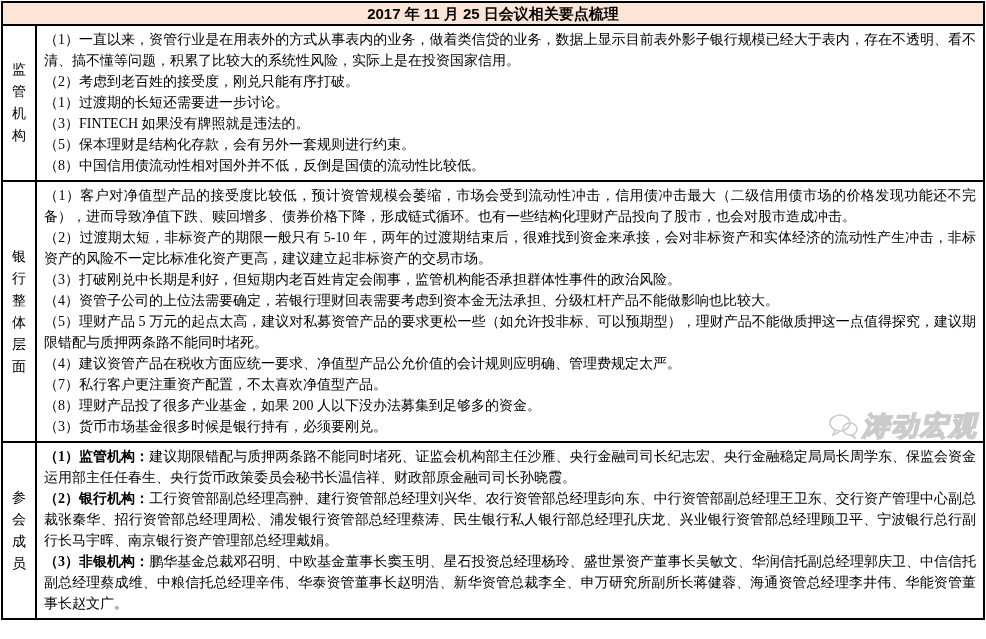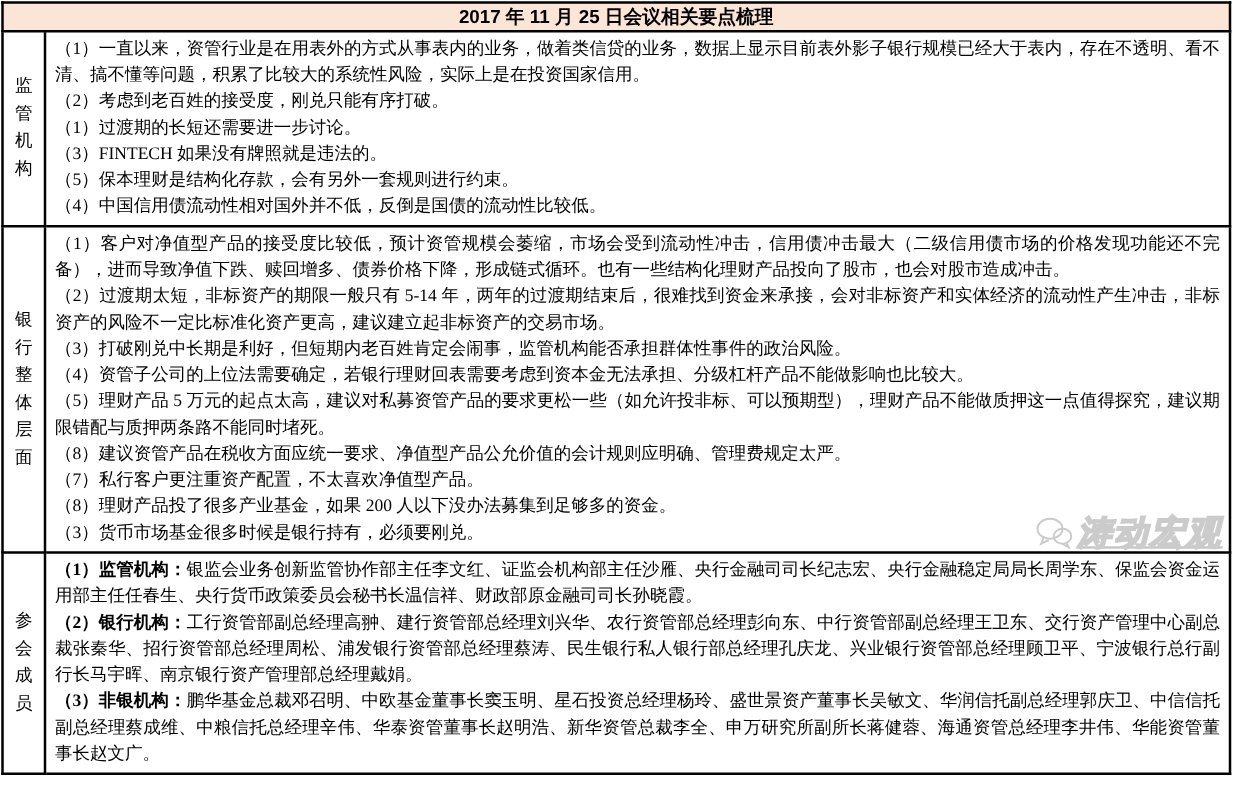--- a/index.html
+++ b/index.html
@@ -52,21 +52,20 @@
   .watermark {
     position: absolute;
     right: 8px;
     bottom: 12px;
     display: flex;
     align-items: center;
     gap: 4px;
     color: #bdbdbd;
     opacity: 0.85;
     pointer-events: none;
-    text-decoration: underline;
   }
   .watermark-text {
     font-family: "Liberation Sans", "DejaVu Sans", sans-serif;
     font-size: 27px;
     font-weight: bold;
     font-style: italic;
     letter-spacing: 2px;
     color: transparent;
     -webkit-text-stroke: 1.5px #c3c3c3;
   }
@@ -92,49 +91,49 @@
           <th class="row-header">监
 管
 机
 构</th>
           <td class="row-content">
             <p><span>（1）一直以来，资管行业是在用表外的方式从事表内的业务，做着类信贷的业务，数据上显示目前表外影子银行规模已经大于表内，存在不透明、看不清、搞不懂等问题，积累了比较大的系统性风险，实际上是在投资国家信用。</span></p>
             <p><span>（2）考虑到老百姓的接受度，刚兑只能有序打破。</span></p>
             <p><span>（1）过渡期的长短还需要进一步讨论。</span></p>
             <p><span>（3）FINTECH 如果没有牌照就是违法的。</span></p>
             <p><span>（5）保本理财是结构化存款，会有另外一套规则进行约束。</span></p>
-            <p><span>（4）中国信用债流动性相对国外并不低，反倒是国债的流动性比较低。</span></p>
+            <p><span>（8）中国信用债流动性相对国外并不低，反倒是国债的流动性比较低。</span></p>
           </td>
         </tr>
         <tr>
           <th class="row-header">银
 行
 整
 体
 层
 面</th>
           <td class="row-content">
             <p><span>（1）客户对净值型产品的接受度比较低，预计资管规模会萎缩，市场会受到流动性冲击，信用债冲击最大（二级信用债市场的价格发现功能还不完备），进而导致净值下跌、赎回增多、债券价格下降，形成链式循环。也有一些结构化理财产品投向了股市，也会对股市造成冲击。</span></p>
-            <p><span>（2）过渡期太短，非标资产的期限一般只有 5-14 年，两年的过渡期结束后，很难找到资金来承接，会对非标资产和实体经济的流动性产生冲击，非标资产的风险不一定比标准化资产更高，建议建立起非标资产的交易市场。</span></p>
+            <p><span>（2）过渡期太短，非标资产的期限一般只有 5-10 年，两年的过渡期结束后，很难找到资金来承接，会对非标资产和实体经济的流动性产生冲击，非标资产的风险不一定比标准化资产更高，建议建立起非标资产的交易市场。</span></p>
             <p><span>（3）打破刚兑中长期是利好，但短期内老百姓肯定会闹事，监管机构能否承担群体性事件的政治风险。</span></p>
             <p><span>（4）资管子公司的上位法需要确定，若银行理财回表需要考虑到资本金无法承担、分级杠杆产品不能做影响也比较大。</span></p>
             <p><span>（5）理财产品 5 万元的起点太高，建议对私募资管产品的要求更松一些（如允许投非标、可以预期型），理财产品不能做质押这一点值得探究，建议期限错配与质押两条路不能同时堵死。</span></p>
-            <p><span>（8）建议资管产品在税收方面应统一要求、净值型产品公允价值的会计规则应明确、管理费规定太严。</span></p>
+            <p><span>（4）建议资管产品在税收方面应统一要求、净值型产品公允价值的会计规则应明确、管理费规定太严。</span></p>
             <p><span>（7）私行客户更注重资产配置，不太喜欢净值型产品。</span></p>
             <p><span>（8）理财产品投了很多产业基金，如果 200 人以下没办法募集到足够多的资金。</span></p>
             <p><span>（3）货币市场基金很多时候是银行持有，必须要刚兑。</span></p>
           </td>
         </tr>
         <tr>
           <th class="row-header">参
 会
 成
 员</th>
           <td class="row-content">
-            <p><span class="point-label">（1）监管机构：</span><span>银监会业务创新监管协作部主任李文红、证监会机构部主任沙雁、央行金融司司长纪志宏、央行金融稳定局局长周学东、保监会资金运用部主任任春生、央行货币政策委员会秘书长温信祥、财政部原金融司司长孙晓霞。</span></p>
+            <p><span class="point-label">（1）监管机构：</span><span>建议期限错配与质押两条路不能同时堵死、证监会机构部主任沙雁、央行金融司司长纪志宏、央行金融稳定局局长周学东、保监会资金运用部主任任春生、央行货币政策委员会秘书长温信祥、财政部原金融司司长孙晓霞。</span></p>
             <p><span class="point-label">（2）银行机构：</span><span>工行资管部副总经理高翀、建行资管部总经理刘兴华、农行资管部总经理彭向东、中行资管部副总经理王卫东、交行资产管理中心副总裁张秦华、招行资管部总经理周松、浦发银行资管部总经理蔡涛、民生银行私人银行部总经理孔庆龙、兴业银行资管部总经理顾卫平、宁波银行总行副行长马宇晖、南京银行资产管理部总经理戴娟。</span></p>
             <p><span class="point-label">（3）非银机构：</span><span>鹏华基金总裁邓召明、中欧基金董事长窦玉明、星石投资总经理杨玲、盛世景资产董事长吴敏文、华润信托副总经理郭庆卫、中信信托副总经理蔡成维、中粮信托总经理辛伟、华泰资管董事长赵明浩、新华资管总裁李全、申万研究所副所长蒋健蓉、海通资管总经理李井伟、华能资管董事长赵文广。</span></p>
           </td>
         </tr>
       </tbody>
   </table>
 
   <div class="watermark">
     <span class="watermark-icon">
       <svg width="30" height="26" viewBox="0 0 30 26">

